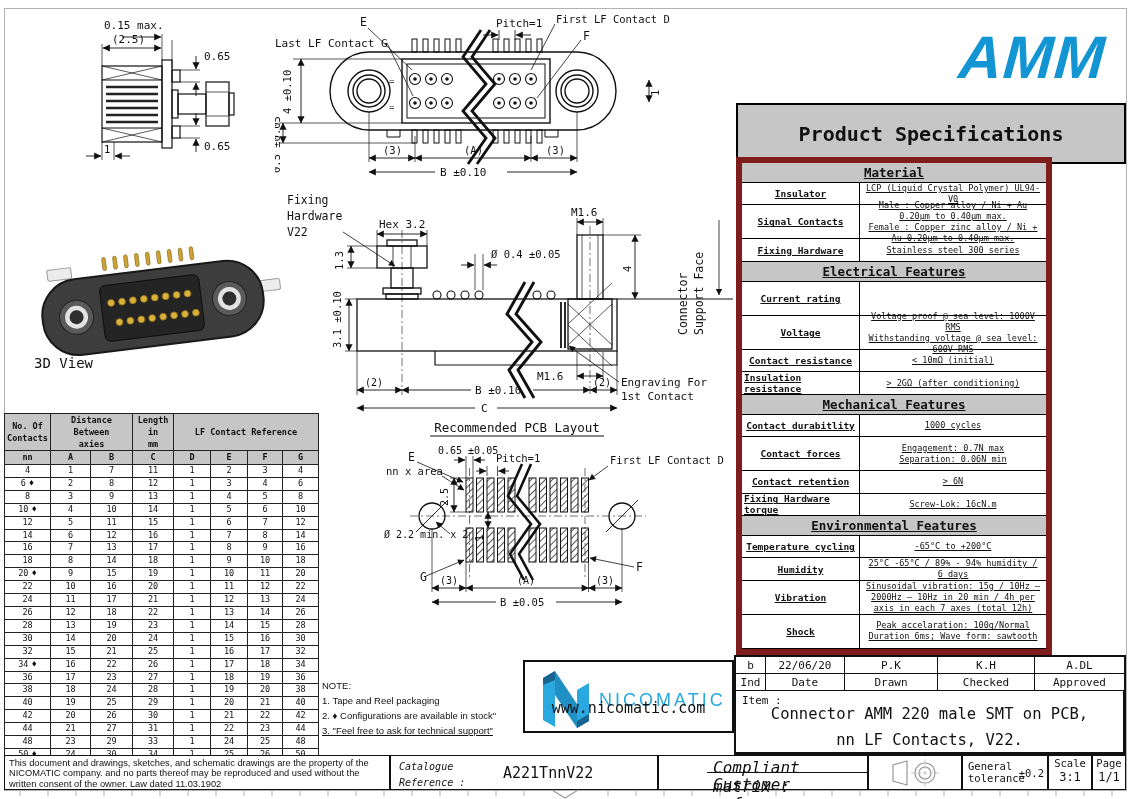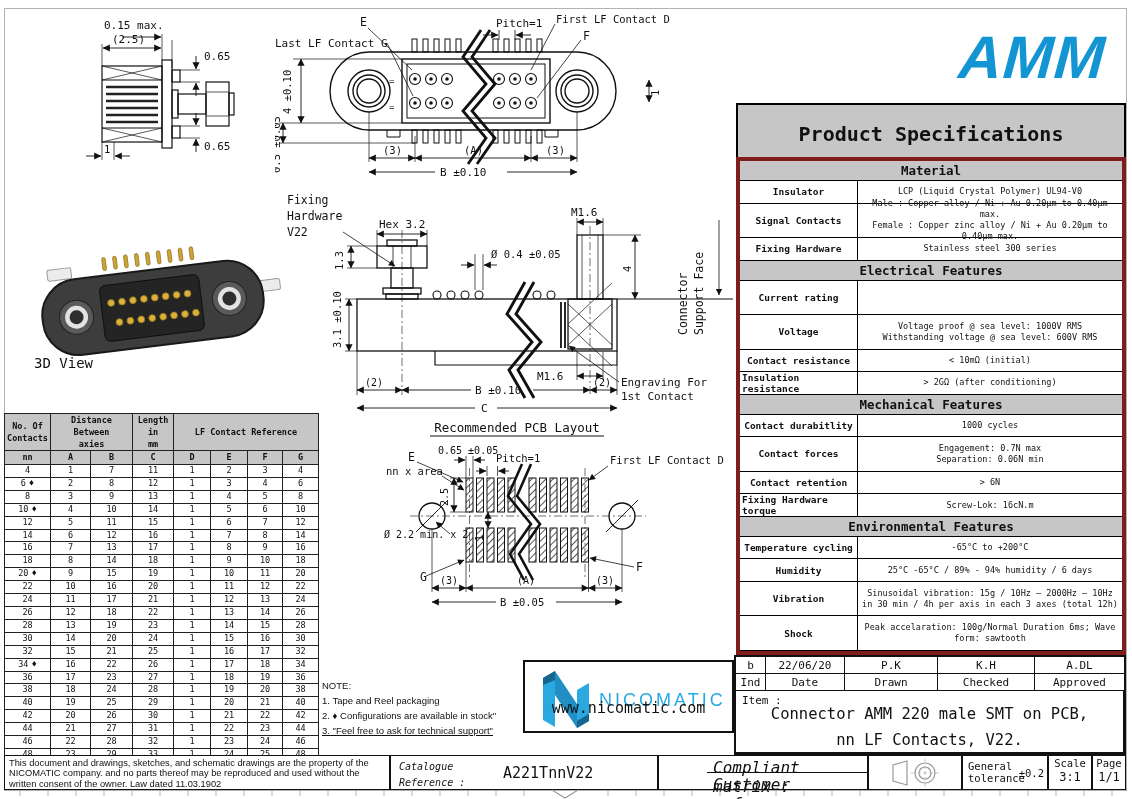--- a/index.html
+++ b/index.html
@@ -9,22 +9,22 @@
   #frame{left:4px;top:8px;width:1121px;height:781px;border:1px solid #b3b3b3;}
   svg text{font-family:"DejaVu Sans Mono",monospace;fill:#111;}
   
   #amm-logo{left:936px;top:22px;width:192px;height:76px;font-family:"Liberation Sans",sans-serif;
             font-weight:bold;font-style:italic;font-size:60px;line-height:72px;text-align:center;
             color:var(--amm-blue);transform:skewX(-4deg);letter-spacing:1px;}
   
   #spec-title{left:736px;top:103px;width:390px;height:61px;background:var(--band);
               border:2px solid #000;box-sizing:border-box;display:flex;align-items:center;
               justify-content:center;font-size:20px;font-weight:bold;}
-  #spec-main{left:736px;top:157px;width:390px;height:498px;border:4px solid #7f1d1d;
-             box-sizing:border-box;display:flex;flex-direction:column;}
+  #spec-main{left:736px;top:157px;width:316px;height:498px;border:6px solid #7f1d1d;
+             box-sizing:border-box;display:flex;flex-direction:column;text-decoration:underline;}
   .spec-band{height:19px;flex:none;background:var(--band);border-bottom:1px solid #000;
              display:flex;align-items:center;justify-content:center;font-size:12.5px;font-weight:bold;}
   .spec-row{display:flex;flex:1 1 0;border-bottom:1px solid #000;min-height:0;}
   .spec-row.tall{flex:1.55 1 0;}
   .spec-row:last-child,... {border-bottom:1px solid #000;}
   .spec-label{width:118px;flex:none;border-right:1px solid #000;display:flex;align-items:center;
               justify-content:center;text-align:left;font-size:9.5px;font-weight:bold;padding:1px 2px;box-sizing:border-box;}
   .spec-value{flex:1;display:flex;align-items:center;justify-content:center;text-align:center;
               font-size:8.5px;white-space:pre-line;padding:1px 4px;box-sizing:border-box;line-height:11px;}
   
@@ -499,21 +499,21 @@
         <div class="spec-row">
           <div class="spec-label">Temperature cycling</div>
           <div class="spec-value">-65°C to +200°C</div>
         </div>
         <div class="spec-row">
           <div class="spec-label">Humidity</div>
           <div class="spec-value">25°C -65°C / 89% - 94% humidity / 6 days</div>
         </div>
         <div class="spec-row tall">
           <div class="spec-label">Vibration</div>
-          <div class="spec-value">Sinusoidal vibration: 15g / 10Hz – 2000Hz – 10Hz in 30 min / 4h per axis in each 3 axes (total 12h)</div>
+          <div class="spec-value">Sinusoidal vibration: 15g / 10Hz – 2000Hz – 10Hz in 20 min / 4h per axis in each 7 axes (total 12h)</div>
         </div>
         <div class="spec-row tall">
           <div class="spec-label">Shock</div>
           <div class="spec-value">Peak accelaration: 100g/Normal Duration 6ms; Wave form: sawtooth</div>
         </div>
       </div>
   </div>
 
   <table class="abs" id="contacts-table">
     <colgroup>
@@ -752,30 +752,20 @@
           <td><span>44</span></td>
           <td>21</td>
           <td>27</td>
           <td>31</td>
           <td>1</td>
           <td>22</td>
           <td>23</td>
           <td>44</td>
         </tr>
         <tr>
-          <td><span>46</span></td>
-          <td>22</td>
-          <td>28</td>
-          <td>32</td>
-          <td>1</td>
-          <td>23</td>
-          <td>24</td>
-          <td>46</td>
-        </tr>
-        <tr>
           <td><span>48</span></td>
           <td>23</td>
           <td>29</td>
           <td>33</td>
           <td>1</td>
           <td>24</td>
           <td>25</td>
           <td>48</td>
         </tr>
         <tr>

